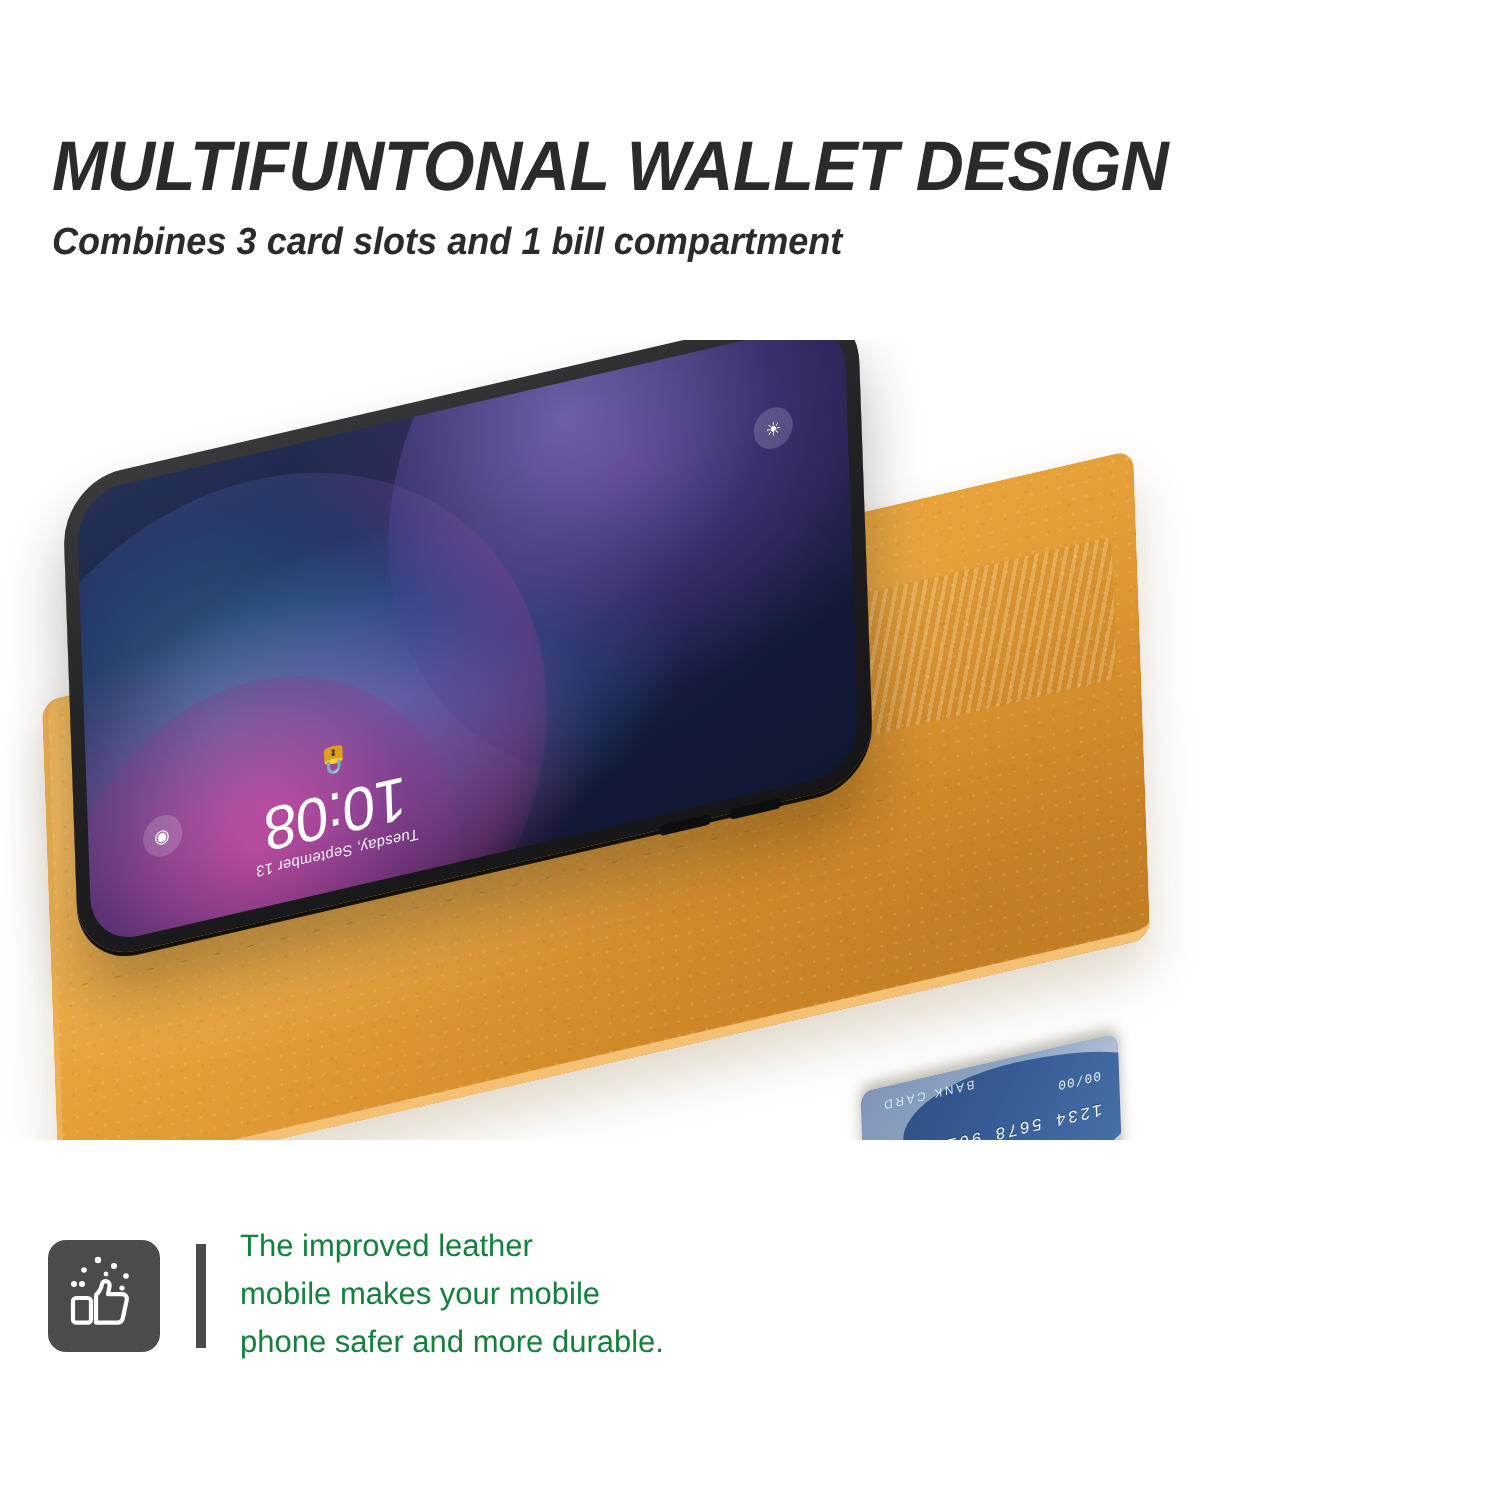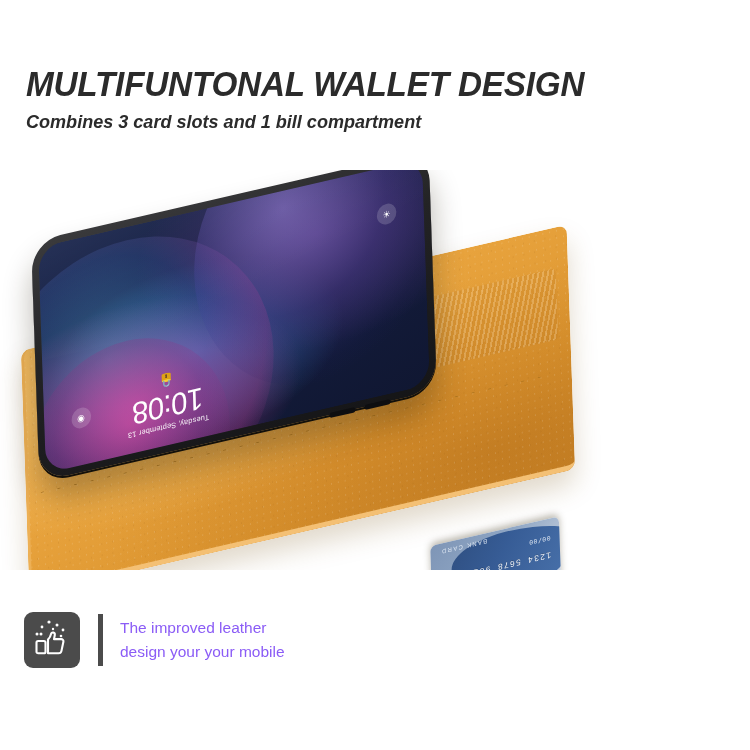--- a/index.html
+++ b/index.html
@@ -288,21 +288,21 @@
   }
   .feat-icon svg { position: absolute; left: 8px; top: 7px; }
   .feat-divider {
     width: 5px; height: 52px;
     background: #4b4b4b;
     margin-left: 18px;
     flex: 0 0 auto;
   }
   .feat-text {
     margin-left: 17px;
-    color: #8b5cf6;
+    color: #15803d;
     font-size: 15.5px;
     line-height: 1.55;
     white-space: nowrap;
   }
 </style>
 </head>
 <body>
 
 <div class="header">
   <div class="headline">MULTIFUNTONAL WALLET DESIGN</div>
@@ -359,15 +359,16 @@
       <circle cx="9" cy="15" r="1.5" fill="#fff"></circle>
       <circle cx="29" cy="17" r="1.3" fill="#fff"></circle>
 
       <path d="M16 20.5c1.6-1.6 2.6-3.3 2.9-5.1.2-1.3 1.3-2.1 2.4-1.8 1.1.3 1.7 1.3 1.5 2.4l-.8 4.1h7.1c1.5 0 2.6 1.3 2.3 2.7l-2 9.3c-.3 1.3-1.4 2.2-2.7 2.2H16V20.5z" stroke="#fff" stroke-width="2.1" stroke-linejoin="round" fill="none"></path>
       <rect x="4.5" y="22" width="9" height="12.3" rx="1.6" stroke="#fff" stroke-width="2.1" fill="none"></rect>
     </svg>
   </div>
   <div class="feat-divider"></div>
   <div class="feat-text">
     <div>The improved leather</div>
-    <div>design your your mobile</div>
+    <div>mobile makes your mobile</div>
+    <div>phone safer and more durable.</div>
   </div>
 </div>
 
 </body></html>

